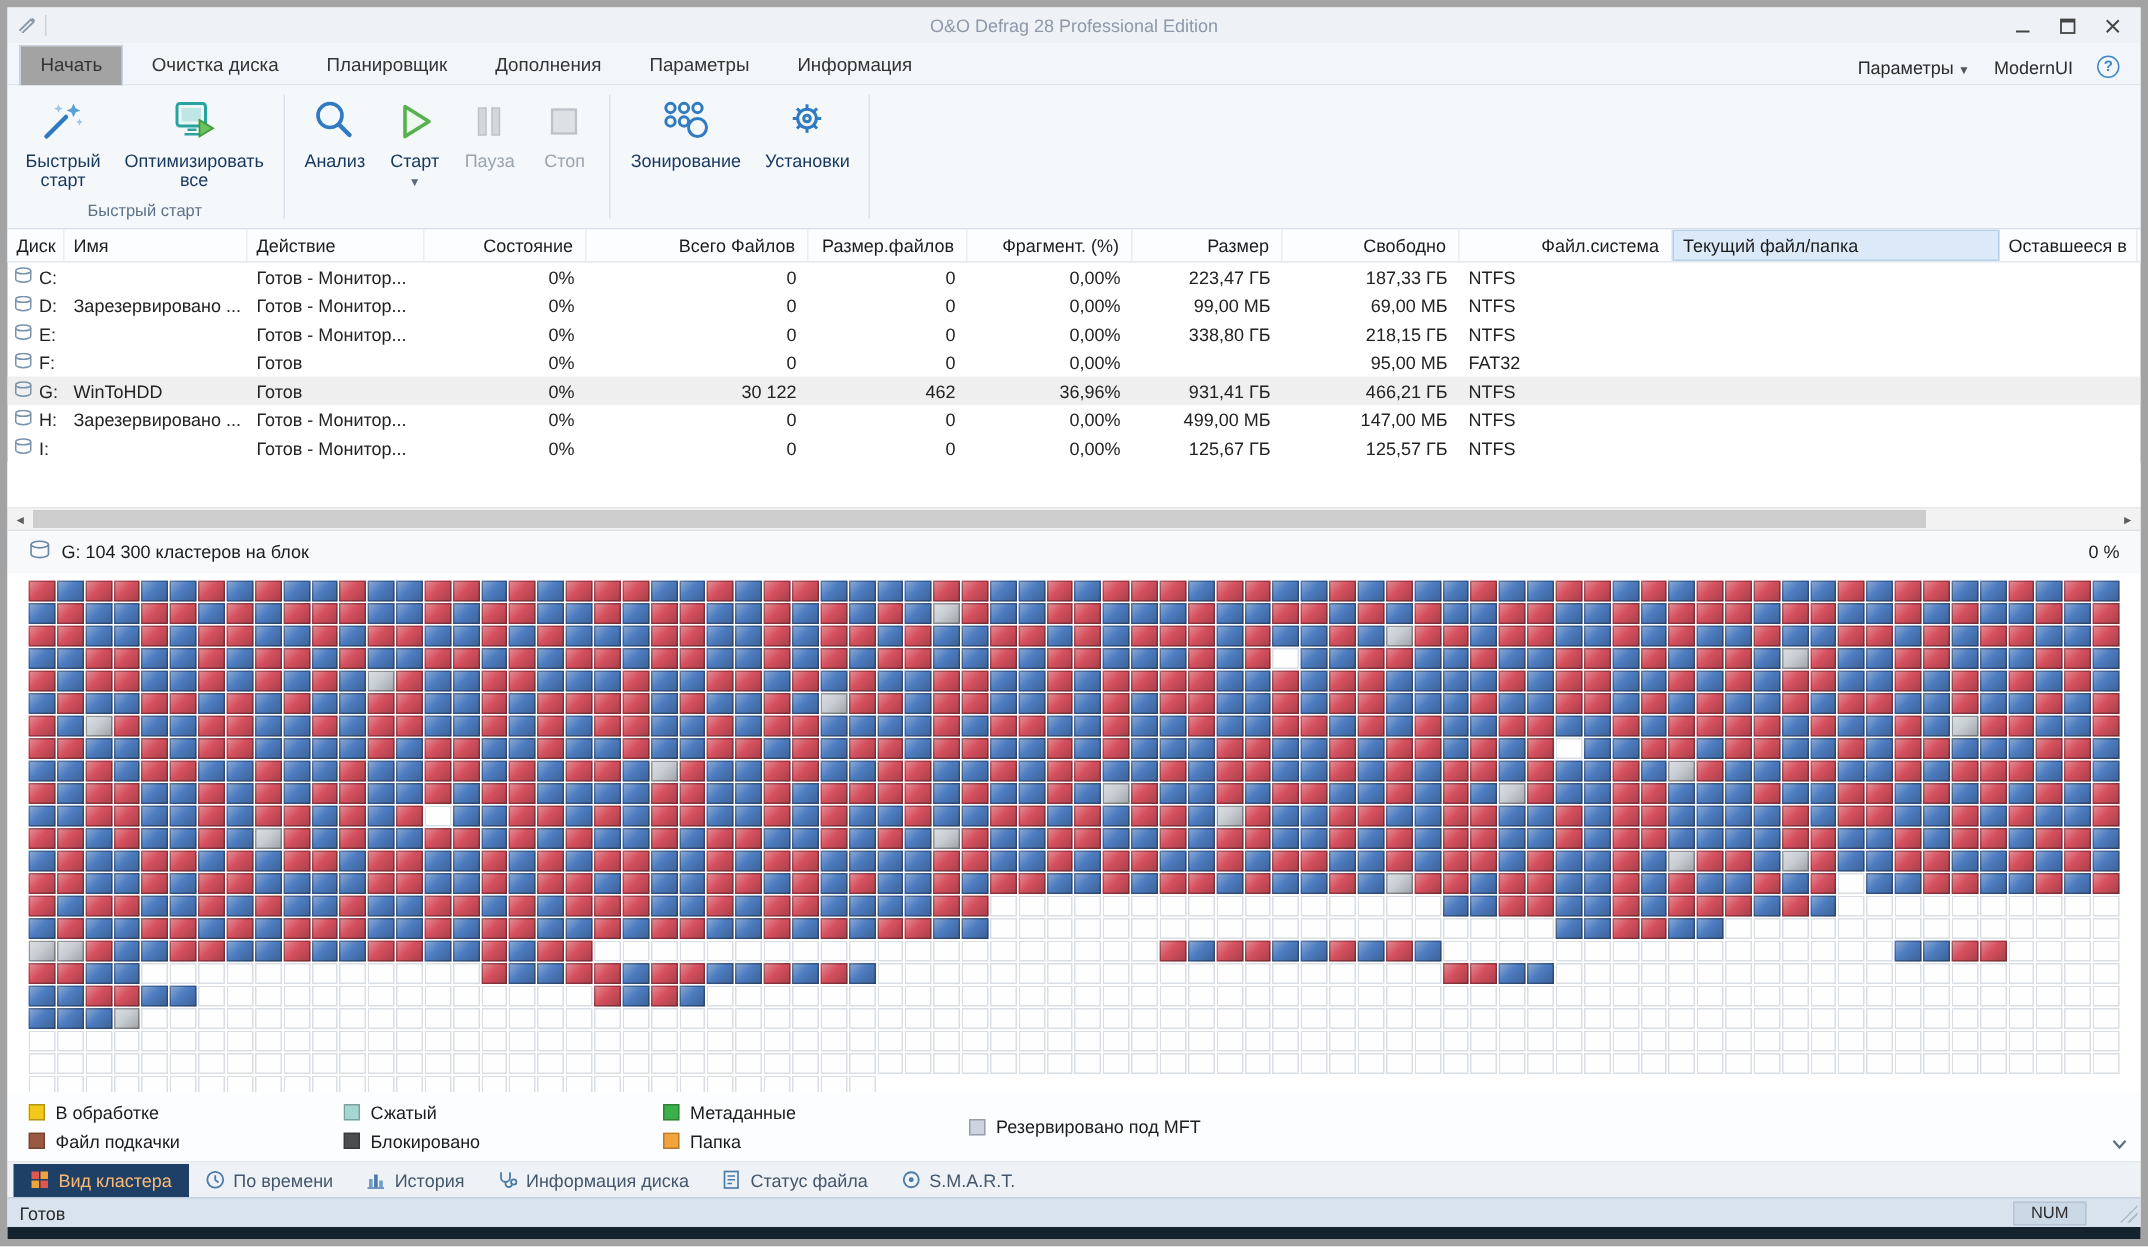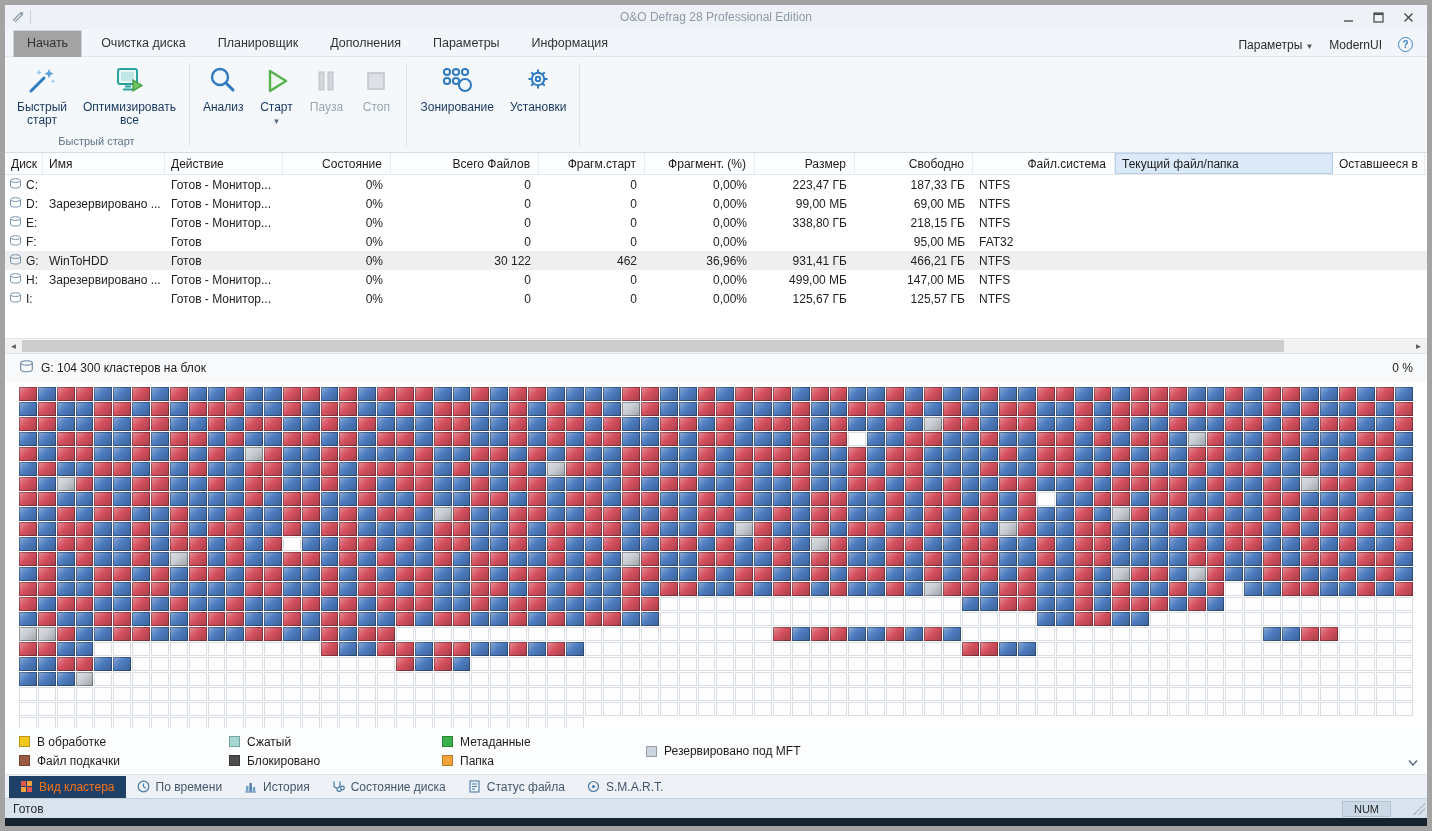--- a/index.html
+++ b/index.html
@@ -67,21 +67,21 @@
   
   .legend{height:46px;display:flex;align-items:center;padding:2px 14px;background:#fcfdfe;flex:0 0 auto;position:relative}
   .legend-col{display:flex;flex-direction:column;justify-content:center;gap:5px}
   .legend-item{display:flex;align-items:center;gap:7px;font-size:12px;color:#1c1c1c;white-space:nowrap}
   .swatch{width:11px;height:11px;box-shadow:inset 0 0 0 1px rgba(0,0,0,.25);flex:0 0 auto}
   .legend-down{position:absolute;right:8px;bottom:4px}
 
   
   .bottom-tabs{height:24px;background:#eef2f6;display:flex;align-items:center;padding-left:4px;flex:0 0 auto;border-top:1px solid #e1e7ee}
   .btab{display:flex;align-items:center;gap:6px;padding:4px 11px;color:#44566b;font-size:12px;white-space:nowrap}
-  .btab.active{background:#1e3f66;color:#f97316}
+  .btab.active{background:#1e3f66;color:#fdba74}
 
   
   .statusbar{height:20px;background:#d9e3ee;display:flex;align-items:center;padding:0 8px;color:#2b2b2b;flex:0 0 auto;border-top:1px solid #c4d0dd}
   .num-box{margin-left:auto;background:#cbd8e6;border:1px solid #b4c4d5;padding:0 11px;font-size:11px;height:16px;display:flex;align-items:center;margin-right:28px}
   .grip{position:absolute;right:2px;width:12px;height:12px;background:
     linear-gradient(135deg,transparent 50%,#aebccb 50%,#aebccb 58%,transparent 58%,transparent 70%,#aebccb 70%,#aebccb 78%,transparent 78%)}
   .bottom-edge{height:8px;background:#15232f;flex:0 0 auto}
 </style>
 </head>
 <body>
@@ -241,21 +241,21 @@
     </div>
     <div class="rsep"></div>
   </div>
 
   <div class="table-head">
       <div class="th" style="width: 38px; text-align: left;">Диск</div>
       <div class="th" style="width: 122px; text-align: left;">Имя</div>
       <div class="th" style="width: 118px; text-align: left;">Действие</div>
       <div class="th" style="width: 108px; text-align: right;">Состояние</div>
       <div class="th" style="width: 148px; text-align: right;">Всего Файлов</div>
-      <div class="th" style="width: 106px; text-align: right;">Фрагм.старт</div>
+      <div class="th" style="width: 106px; text-align: right;">Размер.файлов</div>
       <div class="th" style="width: 110px; text-align: right;">Фрагмент. (%)</div>
       <div class="th" style="width: 100px; text-align: right;">Размер</div>
       <div class="th" style="width: 118px; text-align: right;">Свободно</div>
       <div class="th" style="width: 142px; text-align: right;">Файл.система</div>
       <div class="th th-hl" style="width: 218px; text-align: left;">Текущий файл/папка</div>
       <div class="th" style="width: 92px; text-align: left;">Оставшееся в</div>
     </div>
   <div class="table-body">
       <div class="tr">
         <div class="td td-disk" style="width: 38px; text-align: left;">
@@ -2217,21 +2217,21 @@
         <span>История</span>
       </div>
       <div class="btab">
         <span style="display: inline-flex;">
           <svg width="13" height="13">
             <path d="M2 1.5v3.5a3 3 0 0 0 6 0V1.5" fill="none" stroke="#4a7aa8" stroke-width="1.2"></path>
             <path d="M5 8v1.2a2.2 2.2 0 0 0 4.4 0V9" fill="none" stroke="#4a7aa8" stroke-width="1.2"></path>
             <circle cx="10.5" cy="8" r="1.8" fill="none" stroke="#4a7aa8" stroke-width="1.2"></circle>
           </svg>
         </span>
-        <span>Состояние диска</span>
+        <span>Информация диска</span>
       </div>
       <div class="btab">
         <span style="display: inline-flex;">
           <svg width="13" height="13">
             <rect x="2" y="1" width="9" height="11" fill="none" stroke="#4a7aa8" stroke-width="1.1"></rect>
             <path d="M4 4h5M4 6.5h5M4 9h3" stroke="#4a7aa8" stroke-width="1"></path>
           </svg>
         </span>
         <span>Статус файла</span>
       </div>

